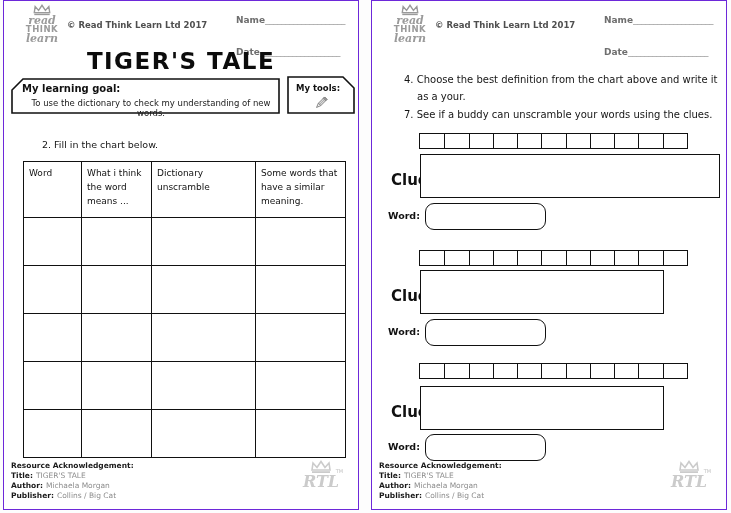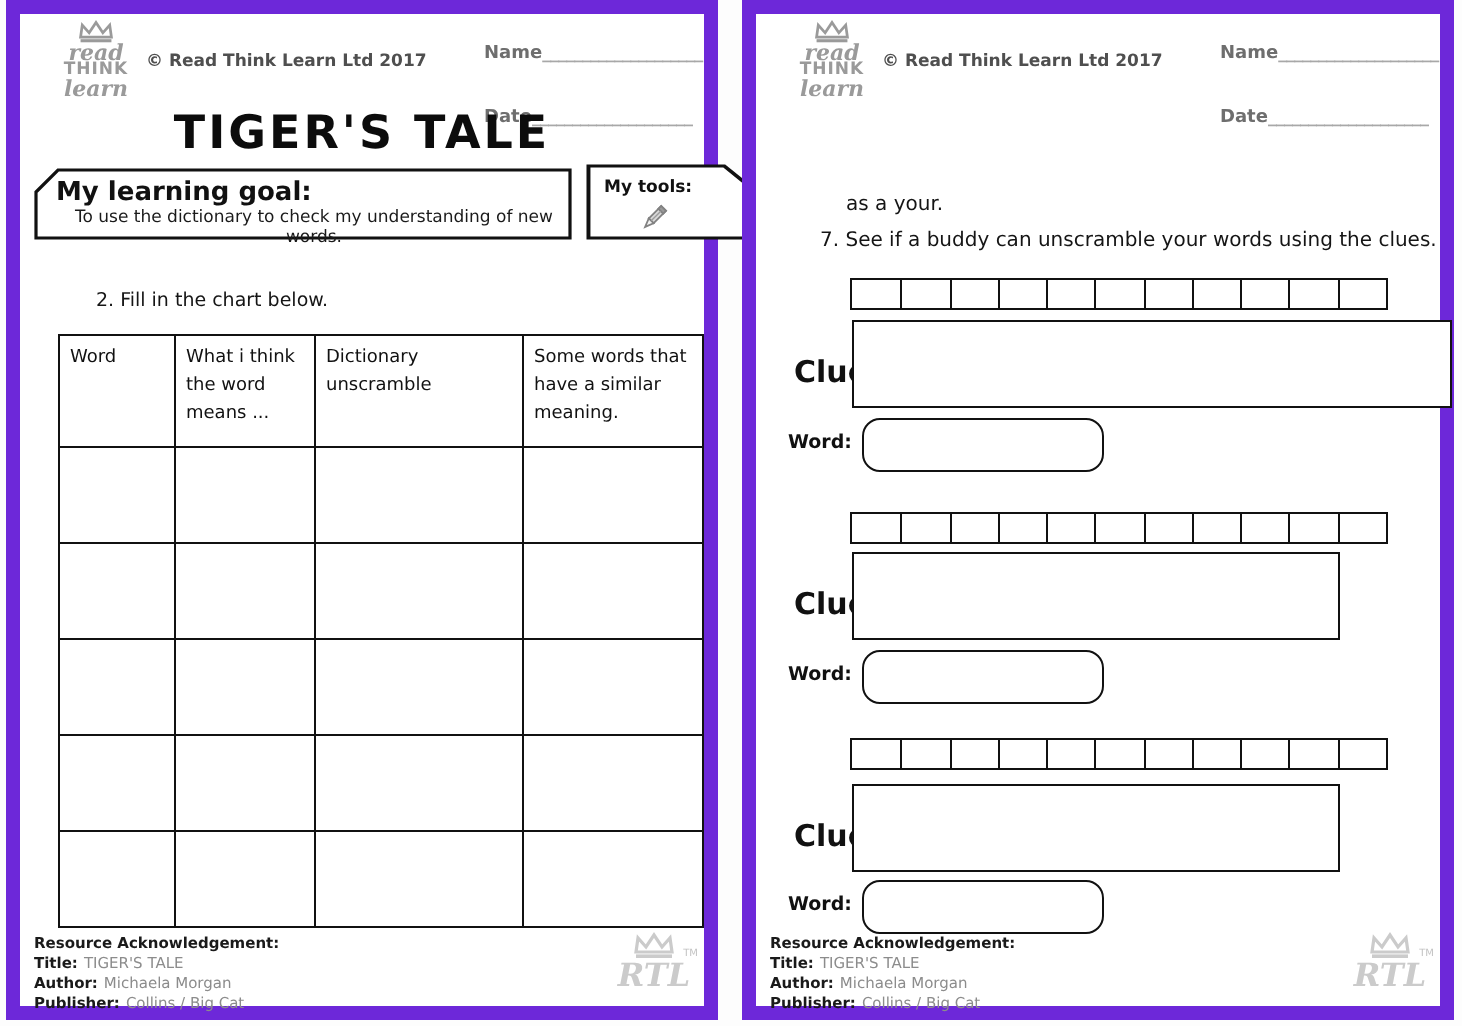--- a/index.html
+++ b/index.html
@@ -1,41 +1,41 @@
 <!DOCTYPE html>
 <html><head>
 <meta charset="utf-8">
 <style>
   * { margin:0; padding:0; box-sizing:border-box; }
   html,body { width:731px; height:513px; background:#fdfdfd; overflow:hidden;
               font-family:"DejaVu Sans", sans-serif; }
   .page { position:absolute; top:0; width:356px; height:510px; background:#fff;
-          border:7px solid #6d28d9; }
+          border:1px solid #6d28d9; }
   #page1 { left:3px; }
   #page2 { left:371px; }
 
   
   .logo { position:absolute; left:14px; top:3px; width:48px; text-align:center; color:#9a9a9a; }
   .logo .crown { width:22px; height:12px; display:block; margin:0 auto 0; }
   .logo .l-script { font-family:"DejaVu Serif", serif; font-style:italic; font-weight:bold;
                     font-size:11px; line-height:9px; }
   .logo .l-caps { font-size:8.5px; font-weight:bold; letter-spacing:.5px; line-height:9px; }
   .copyright { position:absolute; left:63px; top:19px; font-size:8.5px; font-weight:600; color:#4f4f4f; }
   .namedate { position:absolute; left:232px; top:7px; width:118px; }
   .nd-row { margin-bottom:13px; white-space:nowrap; }
   .nd-label { font-size:9px; font-weight:bold; color:#6e6e6e; }
   .nd-line { font-size:9px; font-weight:bold; color:#a8a8a8; letter-spacing:-.5px; }
 
   
   .title { position:absolute; left:0; top:47px; width:100%; text-align:center;
            font-size:23px; font-weight:800; letter-spacing:1.5px; color:#0c0c0c; }
   .goalbox { position:absolute; left:7px; top:77px; width:269px; height:36px; }
-  .toolsbox { position:absolute; left:283px; top:75px; width:84px; height:38px;border-radius:14px; }
+  .toolsbox { position:absolute; left:283px; top:75px; width:68px; height:38px;border-radius:14px; }
   .boxline { position:absolute; left:0; top:0; width:100%; height:100%; }
-  .goal-label { position:absolute; left:11px; top:5px; font-size:13px; font-weight:bold; color:#111; }
+  .goal-label { position:absolute; left:11px; top:5px; font-size:10px; font-weight:bold; color:#111; }
   .goal-text  { position:absolute; left:11px; top:20px; font-size:8.5px; color:#1a1a1a;text-align:center; }
   .tools-label { position:absolute; left:9px; top:7px; font-size:8.5px; font-weight:bold; color:#111; }
   .tools-pencil { position:absolute; left:26px; top:19px; }
   .instr1 { position:absolute; left:38px; font-size:9.5px; color:#151515; }
   .vocab-table { position:absolute; left:19px; top:160px; border-collapse:collapse; }
   .vocab-table th, .vocab-table td { border:1.6px solid #111; }
   .vocab-table th { font-size:9px; font-weight:normal; color:#111; text-align:left;
                     vertical-align:top; padding:4px 3px 4px 5px; height:56px; line-height:14px; }
   .vocab-table td { height:48px; }
 
@@ -197,20 +197,21 @@
 
   <div class="namedate">
     <div class="nd-row">
       <span class="nd-label">Name</span><span class="nd-line">____________________</span>
     </div>
     <div class="nd-row">
       <span class="nd-label">Date</span><span class="nd-line">____________________</span>
     </div>
   </div>
 
+  <div class="instr2" style="top:73px;">4. Choose the best definition from the chart above and write it</div>
   <div class="instr2 indent" style="top:90px;">as a your.</div>
   <div class="instr2" style="top:108px;">7. See if a buddy can unscramble your words using the clues.</div>
 
   <div class="tiles" style="top:132px;">
       <div class="tile"></div>
       <div class="tile"></div>
       <div class="tile"></div>
       <div class="tile"></div>
       <div class="tile"></div>
       <div class="tile"></div>

